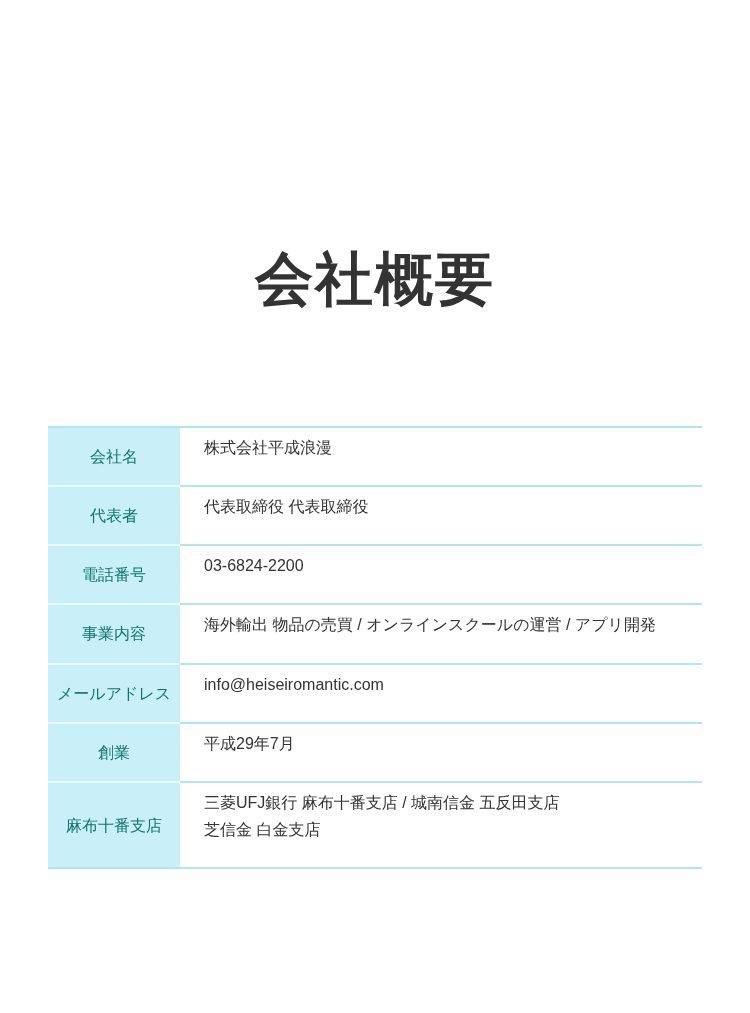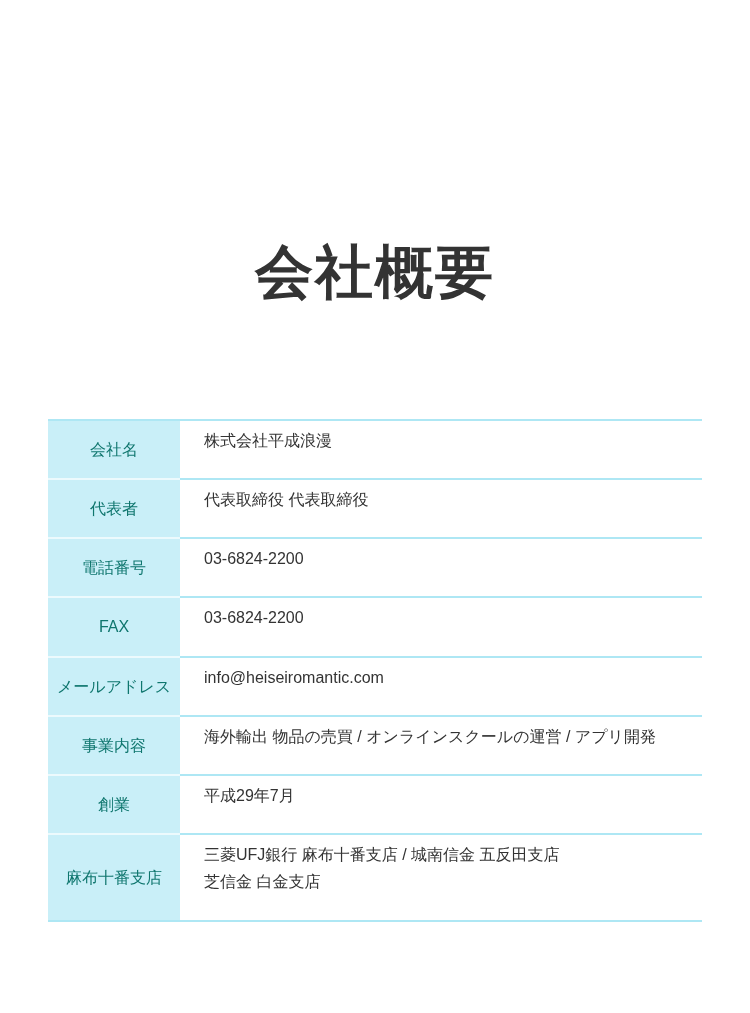--- a/index.html
+++ b/index.html
@@ -5,21 +5,21 @@
   * { box-sizing: border-box; }
   html, body { margin: 0; padding: 0; }
   body {
     width: 750px;
     height: 1013px;
     background: #ffffff;
     font-family: "Liberation Sans", "DejaVu Sans", sans-serif;
     color: #333333;
   }
   .page-title {
-    margin: 8px;
+    margin: 15px;
     padding-top: 234px;
     font-size: 58px;
     line-height: 1.05;
     font-weight: 700;
     text-align: center;
     letter-spacing: 2px;
     color: #333333;
   }
   .table-wrap {
     margin: 116px 48px 0 48px;
@@ -73,30 +73,26 @@
         </tr>
         <tr>
           <th>代表者</th>
           <td>代表取締役 代表取締役</td>
         </tr>
         <tr>
           <th>電話番号</th>
           <td>03-6824-2200</td>
         </tr>
         <tr>
-          <th>FAX</th>
-          <td>03-6824-2200</td>
+          <th>事業内容</th>
+          <td>海外輸出 物品の売買 / オンラインスクールの運営 / アプリ開発</td>
         </tr>
         <tr>
           <th>メールアドレス</th>
           <td>info@heiseiromantic.com</td>
-        </tr>
-        <tr>
-          <th>事業内容</th>
-          <td>海外輸出 物品の売買 / オンラインスクールの運営 / アプリ開発</td>
         </tr>
         <tr>
           <th>創業</th>
           <td>平成29年7月</td>
         </tr>
         <tr>
           <th>麻布十番支店</th>
           <td>三菱UFJ銀行 麻布十番支店 / 城南信金 五反田支店
 芝信金 白金支店</td>
         </tr>

